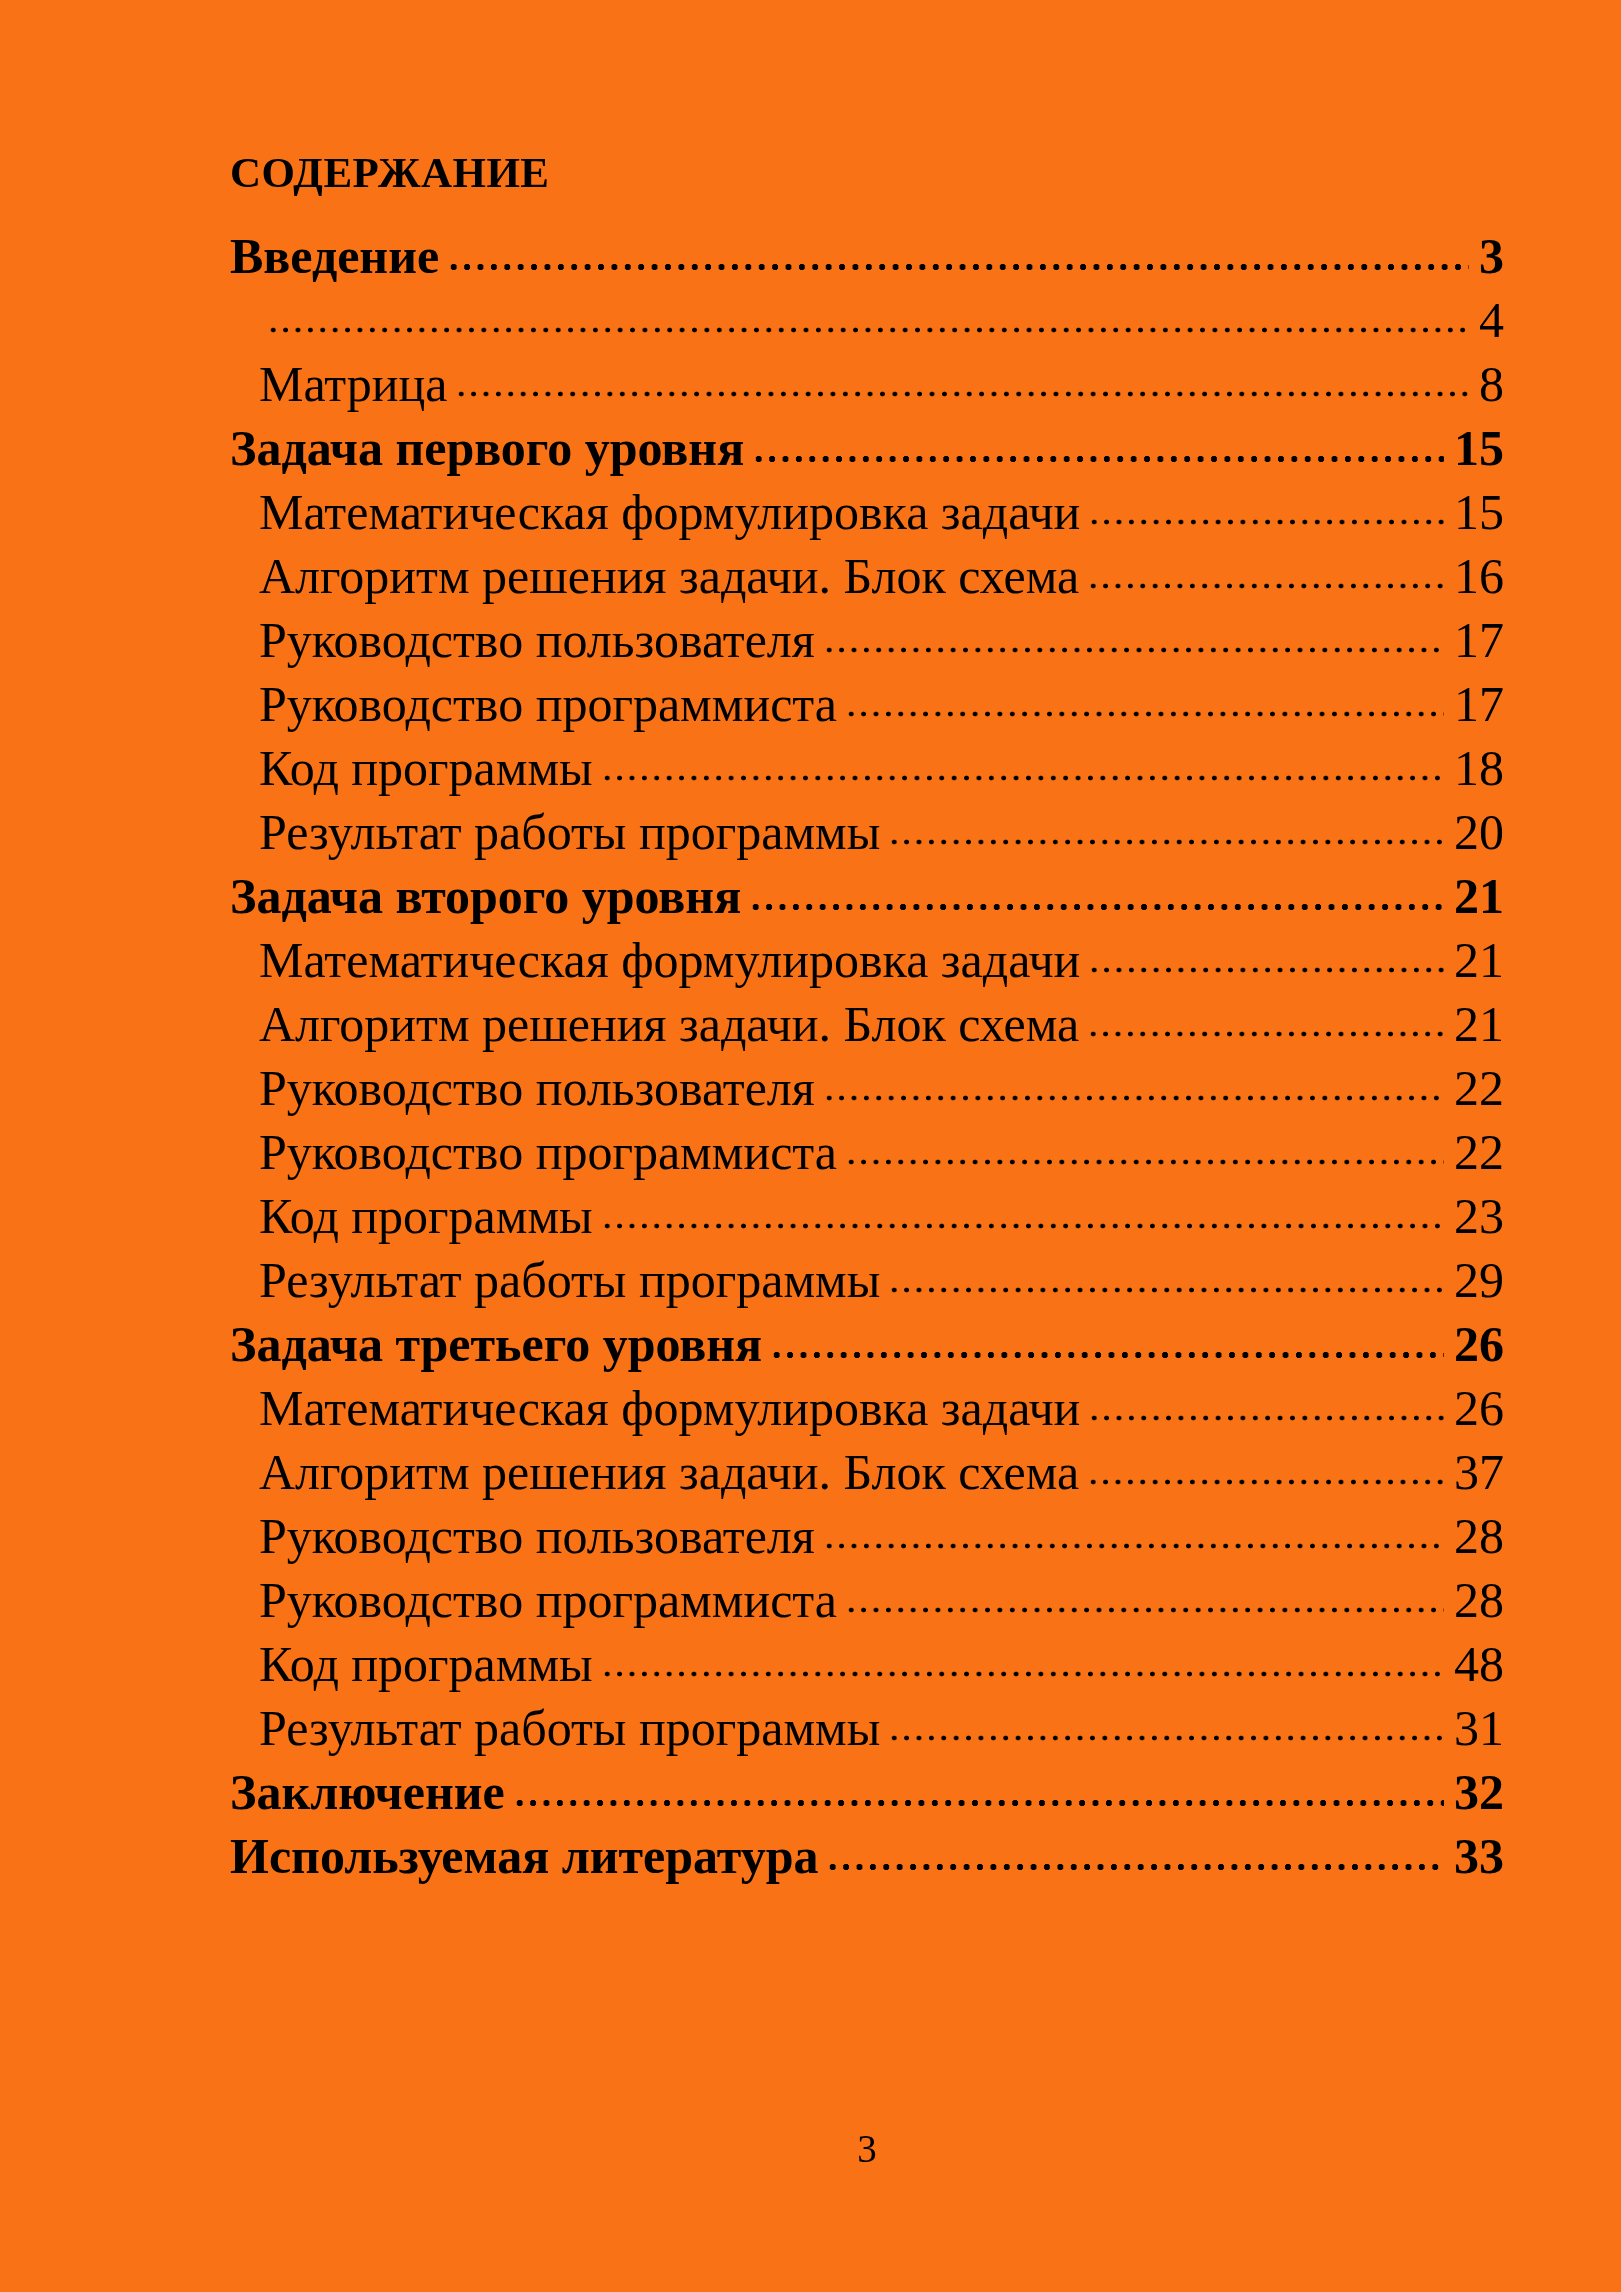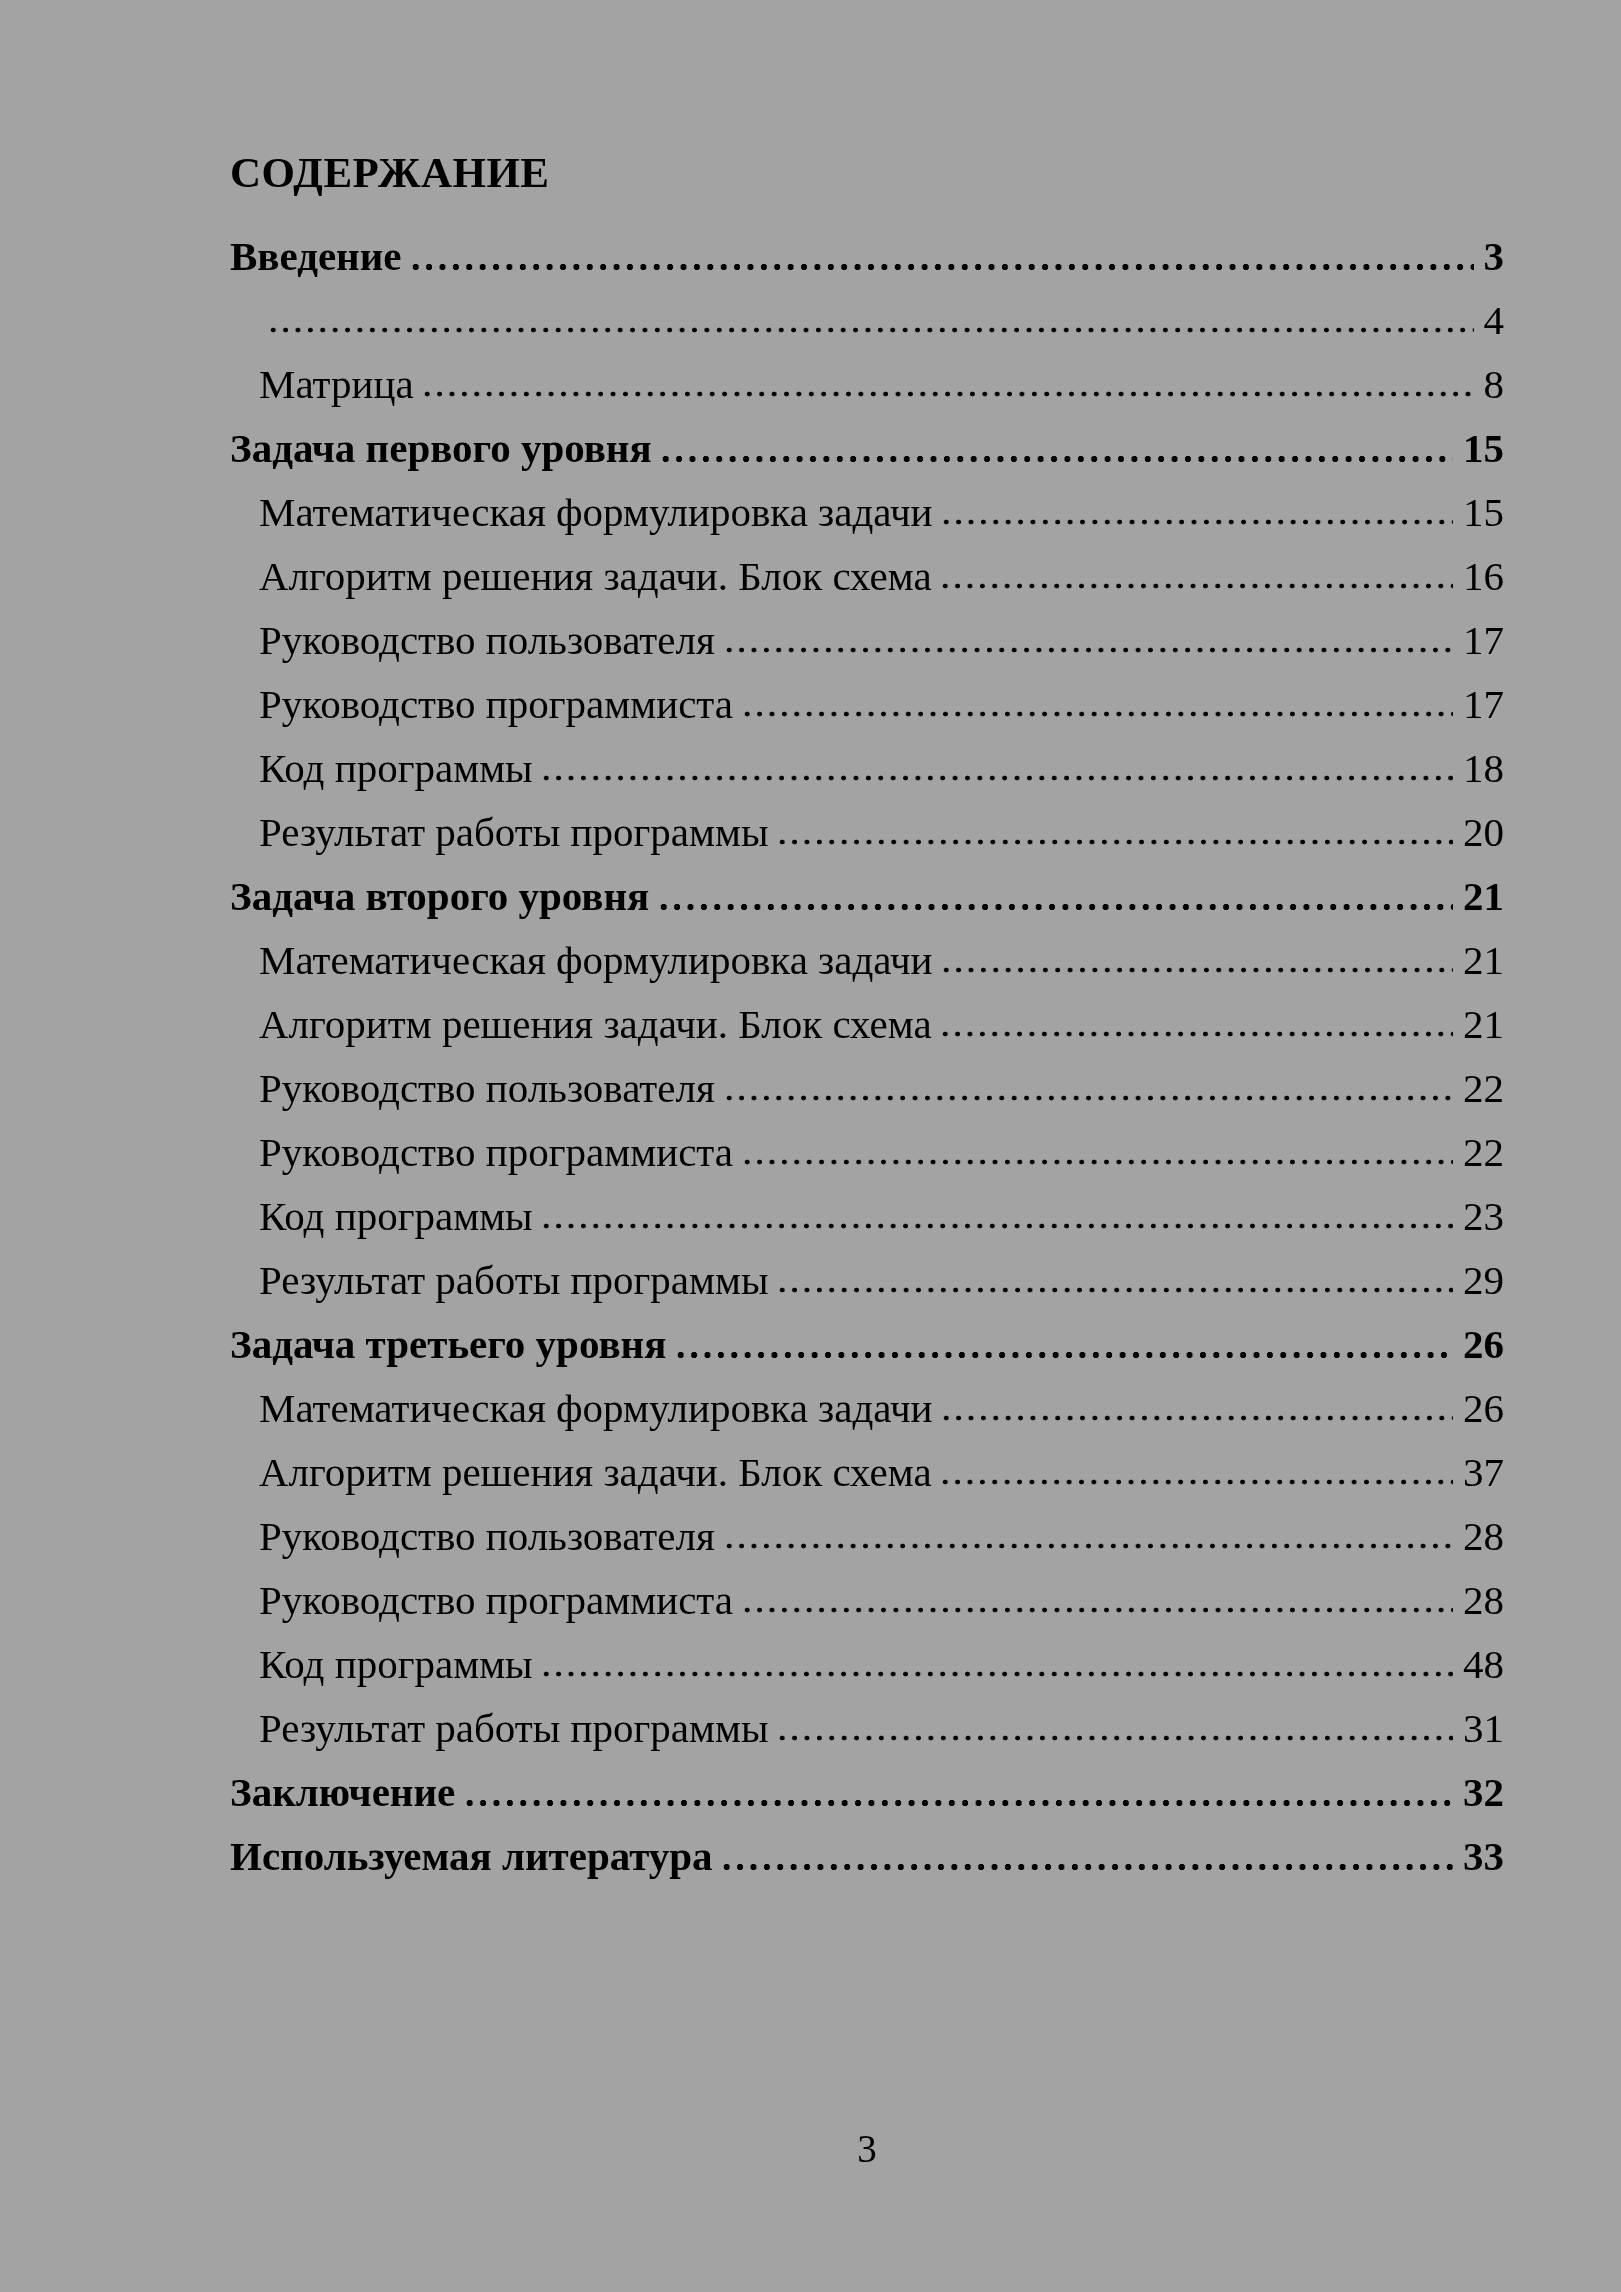--- a/index.html
+++ b/index.html
@@ -12,21 +12,21 @@
     height: 2293px;
     position: relative;
     overflow: hidden;
     font-family: "Liberation Serif", "DejaVu Serif", serif;
     color: #000000;
   }
   .page {
     position: relative;
     width: 1621px;
     height: 2293px;
-    background: #a3a3a3;
+    background: #f97316;
   }
   .content {
     padding-left: 230px;
     padding-right: 117px;
   }
   .toc-title {
     margin: 0;
     padding-top: 147px;
     font-size: 43px;
     line-height: 51px;
@@ -34,21 +34,21 @@
     letter-spacing: 0.5px;
   }
   .toc {
     margin-top: 25.5px;
   }
   .toc-row {
     display: flex;
     align-items: baseline;
     height: 64px;
     line-height: 64px;
-    font-size: 41px;
+    font-size: 50px;
     white-space: nowrap;
   }
   .toc-row.bold {
     font-weight: bold;
   }
   .toc-row.level-1 {
     padding-left: 29px;
   }
   .toc-label {
     flex: 0 0 auto;

